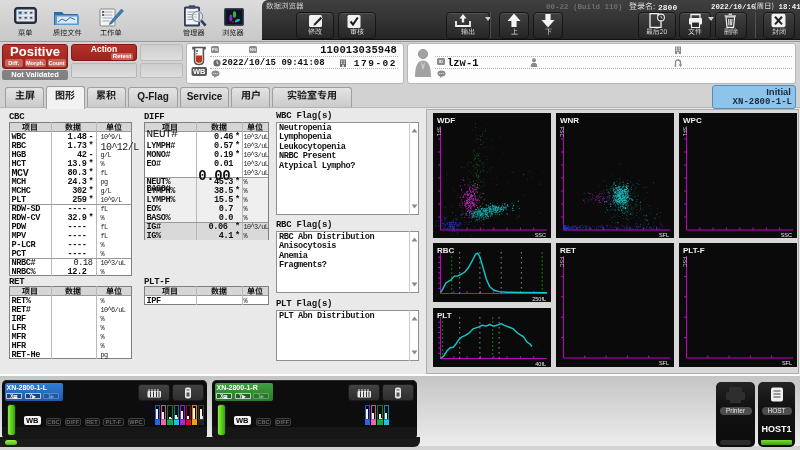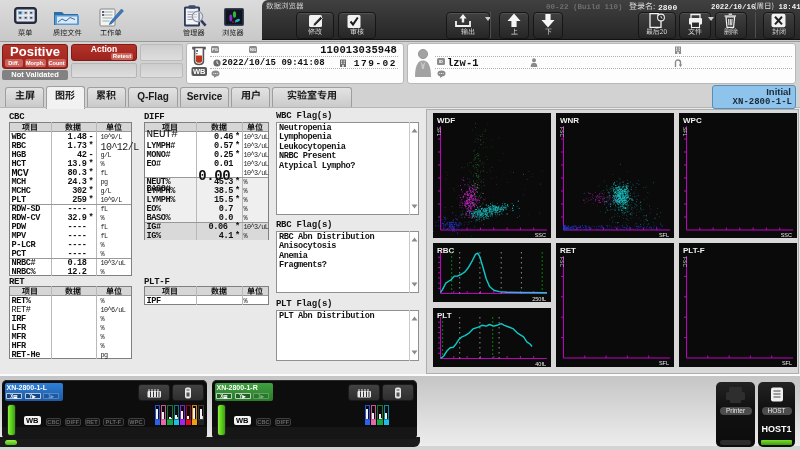--- a/index.html
+++ b/index.html
@@ -408,21 +408,21 @@
 <div class="abs mono" style="left:11.5px;top:231.0px;font-size:8.6px;font-weight:bold;color:#111;letter-spacing:-0.4px;white-space:pre">MPV</div>
 <div class="abs mono" style="left:51.0px;top:231.0px;width:35.5px;text-align:right;font-size:8.6px;font-weight:bold;color:#111;letter-spacing:-0.4px;white-space:pre">----</div>
 <div class="abs mono" style="left:100.5px;top:232.0px;font-size:6.8px;color:#222;letter-spacing:-0.55px">fL</div>
 <div class="abs mono" style="left:11.5px;top:240.0px;font-size:8.6px;font-weight:bold;color:#111;letter-spacing:-0.4px;white-space:pre">P-LCR</div>
 <div class="abs mono" style="left:51.0px;top:240.0px;width:35.5px;text-align:right;font-size:8.6px;font-weight:bold;color:#111;letter-spacing:-0.4px;white-space:pre">----</div>
 <div class="abs mono" style="left:100.5px;top:241.0px;font-size:6.8px;color:#222;letter-spacing:-0.55px">%</div>
 <div class="abs mono" style="left:11.5px;top:249.0px;font-size:8.6px;font-weight:bold;color:#111;letter-spacing:-0.4px;white-space:pre">PCT</div>
 <div class="abs mono" style="left:51.0px;top:249.0px;width:35.5px;text-align:right;font-size:8.6px;font-weight:bold;color:#111;letter-spacing:-0.4px;white-space:pre">----</div>
 <div class="abs mono" style="left:100.5px;top:250.0px;font-size:6.8px;color:#222;letter-spacing:-0.55px">%</div>
 <div class="abs mono" style="left:11.5px;top:258.0px;font-size:8.6px;font-weight:bold;color:#111;letter-spacing:-0.4px;white-space:pre">NRBC#</div>
-<div class="abs mono" style="left:51.0px;top:258.0px;width:35.5px;text-align:right;font-size:8.6px;font-weight:bold;color:#111;letter-spacing:-0.4px;white-space:pre">0.18</div>
+<div class="abs mono" style="left:57px;top:258.0px;width:35.5px;text-align:right;font-size:8.6px;font-weight:normal;color:#111;letter-spacing:-0.4px;white-space:pre">0.18</div>
 <div class="abs mono" style="left:100.5px;top:259.0px;font-size:6.8px;color:#222;letter-spacing:-0.55px">10^3/uL</div>
 <div class="abs mono" style="left:11.5px;top:267.0px;font-size:8.6px;font-weight:bold;color:#111;letter-spacing:-0.4px;white-space:pre">NRBC%</div>
 <div class="abs mono" style="left:51.0px;top:267.0px;width:35.5px;text-align:right;font-size:8.6px;font-weight:bold;color:#111;letter-spacing:-0.4px;white-space:pre">12.2</div>
 <div class="abs mono" style="left:100.5px;top:268.0px;font-size:6.8px;color:#222;letter-spacing:-0.55px">%</div>
 <div class="abs mono" style="left:144px;top:112px;font-size:9px;font-weight:bold;color:#111;letter-spacing:-0.3px">DIFF</div>
 <div class="abs" style="left:144px;top:122px;width:124.5px;height:117.5px;background:#fff;border:1px solid #808080"></div>
 <div class="abs" style="left:145px;top:123px;width:122.5px;height:8.5px;background:#d6d6d6;border-bottom:1px solid #999"></div>
 <div class="abs" style="left:161.8px;top:122.5px;line-height:0"><svg width="16.0" height="9.2" style="overflow:visible" fill="#111">
       <path transform="translate(0.00,7.04) scale(0.008000,-0.008000)" d="M600 483V279C600 181 566 66 298 0C325 -23 360 -67 375 -92C657 -5 721 139 721 277V483ZM686 72C758 27 852 -41 896 -85L976 -4C928 39 831 103 760 144ZM19 209 48 82C146 115 270 158 388 201L374 301L271 274V628H370V742H36V628H152V243ZM411 626V154H528V521H790V157H913V626H681L722 704H963V811H383V704H582C574 678 565 651 555 626Z"></path>
       <path transform="translate(8.00,7.04) scale(0.008000,-0.008000)" d="M262 450H726V332H262ZM262 564V678H726V564ZM262 218H726V101H262ZM141 795V-79H262V-16H726V-79H854V795Z"></path>
@@ -445,21 +445,21 @@
 <div class="abs" style="left:145px;top:221.5px;width:122.5px;height:1px;background:#999"></div>
 <div class="abs mono" style="left:146.5px;top:128px;font-size:11px;font-weight:normal;color:#111;letter-spacing:-0.4px;white-space:pre">NEUT#</div>
 <div class="abs mono" style="left:195.5px;top:132.0px;width:37.5px;text-align:right;font-size:8.6px;font-weight:bold;color:#111;letter-spacing:-0.4px;white-space:pre">0.46</div>
 <div class="abs mono" style="left:235.0px;top:132.0px;font-size:8.6px;font-weight:bold;color:#111">*</div>
 <div class="abs mono" style="left:243.5px;top:133.0px;font-size:6.8px;color:#222;letter-spacing:-0.55px">10^3/uL</div>
 <div class="abs mono" style="left:146.5px;top:141.0px;font-size:8.6px;font-weight:bold;color:#111;letter-spacing:-0.4px;white-space:pre">LYMPH#</div>
 <div class="abs mono" style="left:195.5px;top:141.0px;width:37.5px;text-align:right;font-size:8.6px;font-weight:bold;color:#111;letter-spacing:-0.4px;white-space:pre">0.57</div>
 <div class="abs mono" style="left:235.0px;top:141.0px;font-size:8.6px;font-weight:bold;color:#111">*</div>
 <div class="abs mono" style="left:243.5px;top:142.0px;font-size:6.8px;color:#222;letter-spacing:-0.55px">10^3/uL</div>
 <div class="abs mono" style="left:146.5px;top:150.0px;font-size:8.6px;font-weight:bold;color:#111;letter-spacing:-0.4px;white-space:pre">MONO#</div>
-<div class="abs mono" style="left:195.5px;top:150.0px;width:37.5px;text-align:right;font-size:8.6px;font-weight:bold;color:#111;letter-spacing:-0.4px;white-space:pre">0.25</div>
+<div class="abs mono" style="left:195.5px;top:150.0px;width:37.5px;text-align:right;font-size:8.6px;font-weight:bold;color:#111;letter-spacing:-0.4px;white-space:pre">0.19</div>
 <div class="abs mono" style="left:235.0px;top:150.0px;font-size:8.6px;font-weight:bold;color:#111">*</div>
 <div class="abs mono" style="left:243.5px;top:151.0px;font-size:6.8px;color:#222;letter-spacing:-0.55px">10^3/uL</div>
 <div class="abs mono" style="left:146.5px;top:159.0px;font-size:8.6px;font-weight:bold;color:#111;letter-spacing:-0.4px;white-space:pre">EO#</div>
 <div class="abs mono" style="left:195.5px;top:159.0px;width:37.5px;text-align:right;font-size:8.6px;font-weight:bold;color:#111;letter-spacing:-0.4px;white-space:pre">0.01</div>
 <div class="abs mono" style="left:243.5px;top:160.0px;font-size:6.8px;color:#222;letter-spacing:-0.55px">10^3/uL</div>
 <div class="abs mono" style="left:146.5px;top:184px;font-size:8.6px;font-weight:bold;color:#111;letter-spacing:-0.4px;white-space:pre">BASO#</div>
 <div class="abs mono" style="left:195.5px;top:168.0px;width:37.5px;text-align:center;font-size:14px;font-weight:bold;color:#111;letter-spacing:-0.4px;white-space:pre">0.00</div>
 <div class="abs mono" style="left:243.5px;top:169.0px;font-size:6.8px;color:#222;letter-spacing:-0.55px">10^3/uL</div>
 <div class="abs mono" style="left:146.5px;top:177.0px;font-size:8.6px;font-weight:bold;color:#111;letter-spacing:-0.4px;white-space:pre">NEUT%</div>
 <div class="abs mono" style="left:195.5px;top:177.0px;width:37.5px;text-align:right;font-size:8.6px;font-weight:bold;color:#111;letter-spacing:-0.4px;white-space:pre">45.3</div>
@@ -499,21 +499,21 @@
       <path transform="translate(0.00,7.04) scale(0.008000,-0.008000)" d="M424 838C408 800 380 745 358 710L434 676C460 707 492 753 525 798ZM374 238C356 203 332 172 305 145L223 185L253 238ZM80 147C126 129 175 105 223 80C166 45 99 19 26 3C46 -18 69 -60 80 -87C170 -62 251 -26 319 25C348 7 374 -11 395 -27L466 51C446 65 421 80 395 96C446 154 485 226 510 315L445 339L427 335H301L317 374L211 393C204 374 196 355 187 335H60V238H137C118 204 98 173 80 147ZM67 797C91 758 115 706 122 672H43V578H191C145 529 81 485 22 461C44 439 70 400 84 373C134 401 187 442 233 488V399H344V507C382 477 421 444 443 423L506 506C488 519 433 552 387 578H534V672H344V850H233V672H130L213 708C205 744 179 795 153 833ZM612 847C590 667 545 496 465 392C489 375 534 336 551 316C570 343 588 373 604 406C623 330 646 259 675 196C623 112 550 49 449 3C469 -20 501 -70 511 -94C605 -46 678 14 734 89C779 20 835 -38 904 -81C921 -51 956 -8 982 13C906 55 846 118 799 196C847 295 877 413 896 554H959V665H691C703 719 714 774 722 831ZM784 554C774 469 759 393 736 327C709 397 689 473 675 554Z"></path>
       <path transform="translate(8.00,7.04) scale(0.008000,-0.008000)" d="M485 233V-89H588V-60H830V-88H938V233H758V329H961V430H758V519H933V810H382V503C382 346 374 126 274 -22C300 -35 351 -71 371 -92C448 21 479 183 491 329H646V233ZM498 707H820V621H498ZM498 519H646V430H497L498 503ZM588 35V135H830V35ZM142 849V660H37V550H142V371L21 342L48 227L142 254V51C142 38 138 34 126 34C114 33 79 33 42 34C57 3 70 -47 73 -76C138 -76 182 -72 212 -53C243 -35 252 -5 252 50V285L355 316L340 424L252 400V550H353V660H252V849Z"></path>
     </svg></div>
 <div class="abs" style="left:95.5px;top:286px;width:1px;height:72.5px;background:#b9b9b9"></div>
 <div class="abs" style="left:105.5px;top:286.5px;line-height:0"><svg width="16.0" height="9.2" style="overflow:visible" fill="#111">
       <path transform="translate(0.00,7.04) scale(0.008000,-0.008000)" d="M254 422H436V353H254ZM560 422H750V353H560ZM254 581H436V513H254ZM560 581H750V513H560ZM682 842C662 792 628 728 595 679H380L424 700C404 742 358 802 320 846L216 799C245 764 277 717 298 679H137V255H436V189H48V78H436V-87H560V78H955V189H560V255H874V679H731C758 716 788 760 816 803Z"></path>
       <path transform="translate(8.00,7.04) scale(0.008000,-0.008000)" d="M421 508C448 374 473 198 481 94L599 127C589 229 560 401 530 533ZM553 836C569 788 590 724 598 681H363V565H922V681H613L718 711C707 753 686 816 667 864ZM326 66V-50H956V66H785C821 191 858 366 883 517L757 537C744 391 710 197 676 66ZM259 846C208 703 121 560 30 470C50 441 83 375 94 345C116 368 137 393 158 421V-88H279V609C315 674 346 743 372 810Z"></path>
     </svg></div>
 <div class="abs mono" style="left:11.5px;top:296.0px;font-size:8.6px;font-weight:bold;color:#111;letter-spacing:-0.4px;white-space:pre">RET%</div>
 <div class="abs mono" style="left:100.5px;top:297.0px;font-size:6.8px;color:#222;letter-spacing:-0.55px">%</div>
-<div class="abs mono" style="left:11.5px;top:305.0px;font-size:8.6px;font-weight:normal;color:#111;letter-spacing:-0.4px;white-space:pre">RET#</div>
+<div class="abs mono" style="left:11.5px;top:305.0px;font-size:8.6px;font-weight:bold;color:#111;letter-spacing:-0.4px;white-space:pre">RET#</div>
 <div class="abs mono" style="left:100.5px;top:306.0px;font-size:6.8px;color:#222;letter-spacing:-0.55px">10^6/uL</div>
 <div class="abs mono" style="left:11.5px;top:314.0px;font-size:8.6px;font-weight:bold;color:#111;letter-spacing:-0.4px;white-space:pre">IRF</div>
 <div class="abs mono" style="left:100.5px;top:315.0px;font-size:6.8px;color:#222;letter-spacing:-0.55px">%</div>
 <div class="abs mono" style="left:11.5px;top:323.0px;font-size:8.6px;font-weight:bold;color:#111;letter-spacing:-0.4px;white-space:pre">LFR</div>
 <div class="abs mono" style="left:100.5px;top:324.0px;font-size:6.8px;color:#222;letter-spacing:-0.55px">%</div>
 <div class="abs mono" style="left:11.5px;top:332.0px;font-size:8.6px;font-weight:bold;color:#111;letter-spacing:-0.4px;white-space:pre">MFR</div>
 <div class="abs mono" style="left:100.5px;top:333.0px;font-size:6.8px;color:#222;letter-spacing:-0.55px">%</div>
 <div class="abs mono" style="left:11.5px;top:341.0px;font-size:8.6px;font-weight:bold;color:#111;letter-spacing:-0.4px;white-space:pre">HFR</div>
 <div class="abs mono" style="left:100.5px;top:342.0px;font-size:6.8px;color:#222;letter-spacing:-0.55px">%</div>
 <div class="abs mono" style="left:11.5px;top:350.0px;font-size:8.6px;font-weight:bold;color:#111;letter-spacing:-0.4px;white-space:pre">RET-He</div>

